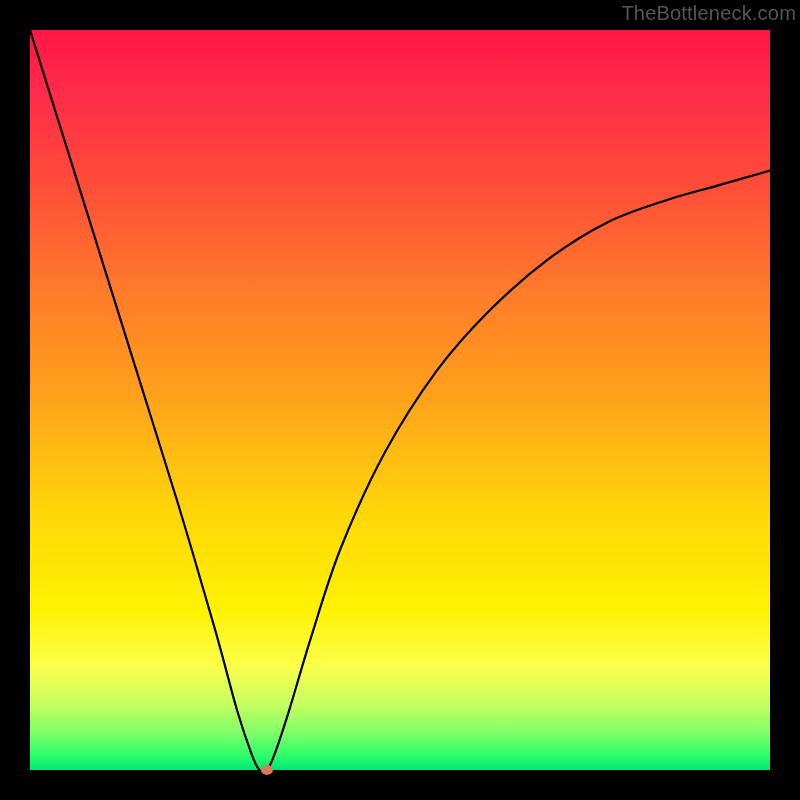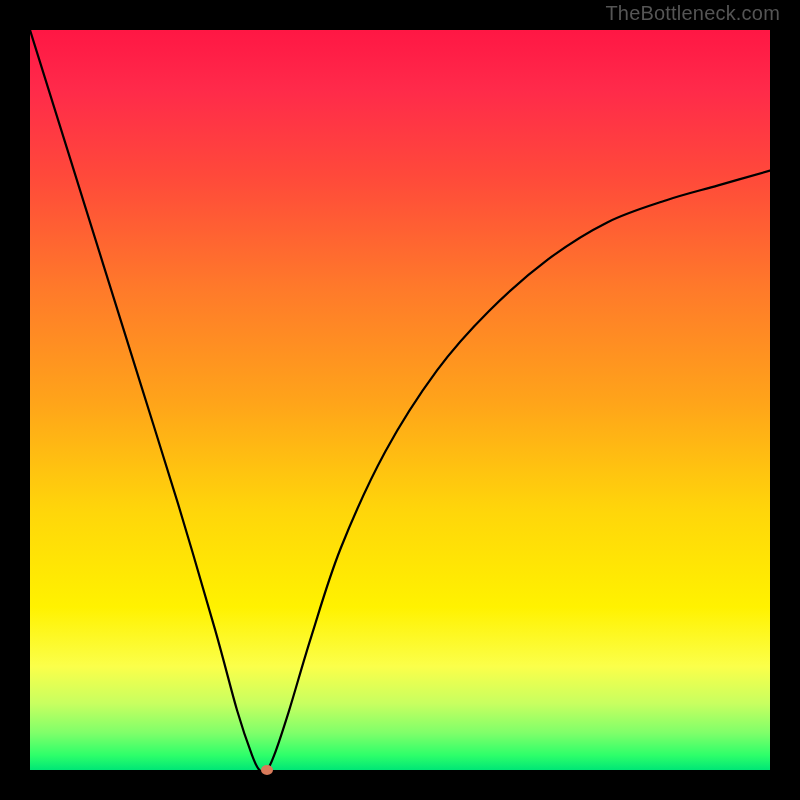--- a/index.html
+++ b/index.html
@@ -35,21 +35,21 @@
       #fbff4a 86%,
       #c8ff60 91%,
       #7fff6a 95%,
       #2eff6a 98%,
       #00e676 100%
     );
   }
   .watermark {
     position: absolute;
     top: 2px;
-    right: 20px;
+    right: 4px;
     color: #555;
     font-size: 20px;
     font-weight: 500;
     letter-spacing: 0.2px;
     z-index: 3;
   }
   svg.curve {
     position: absolute;
     left: 0;
     top: 0;

